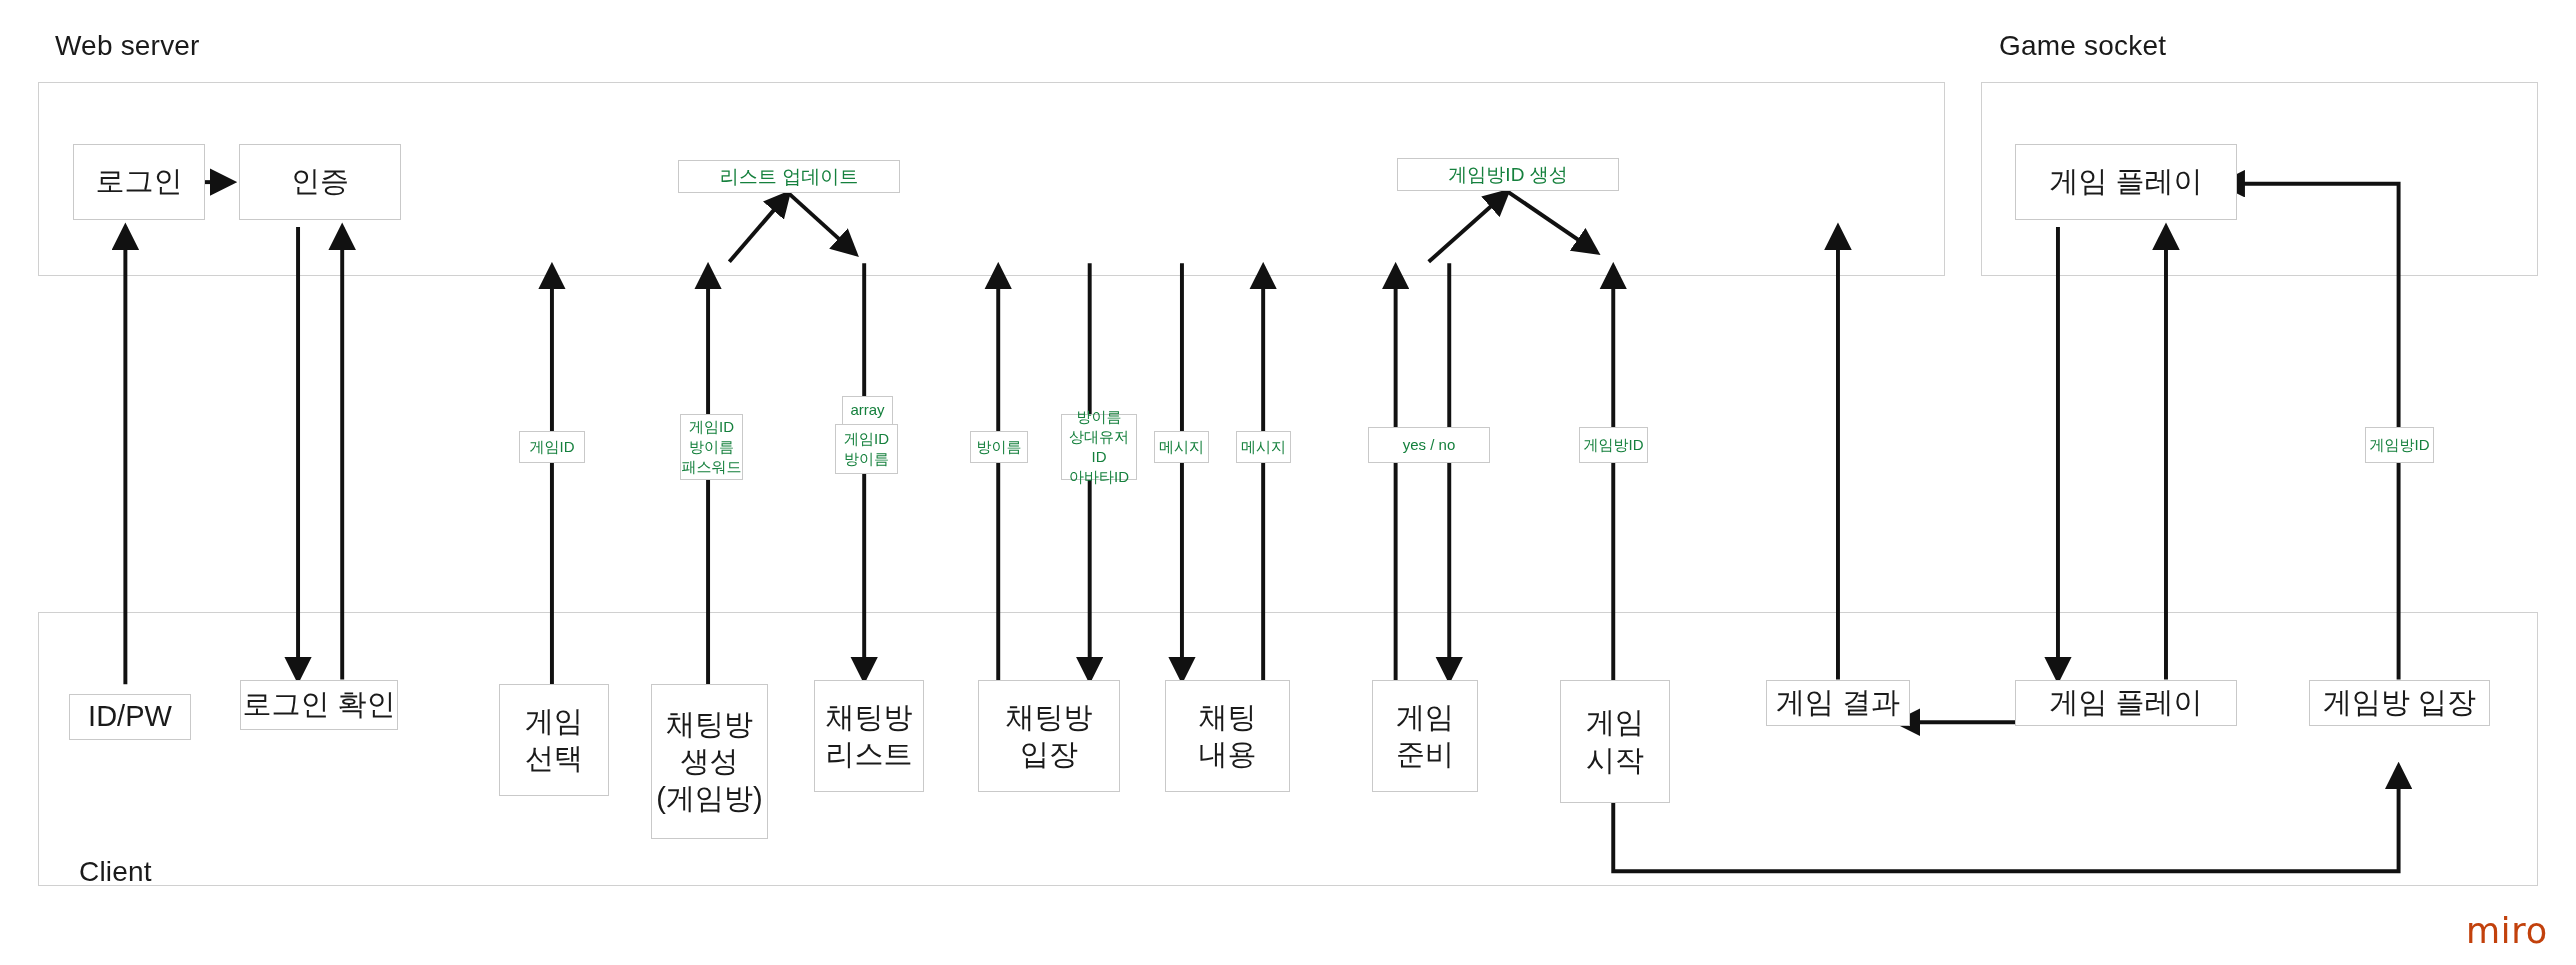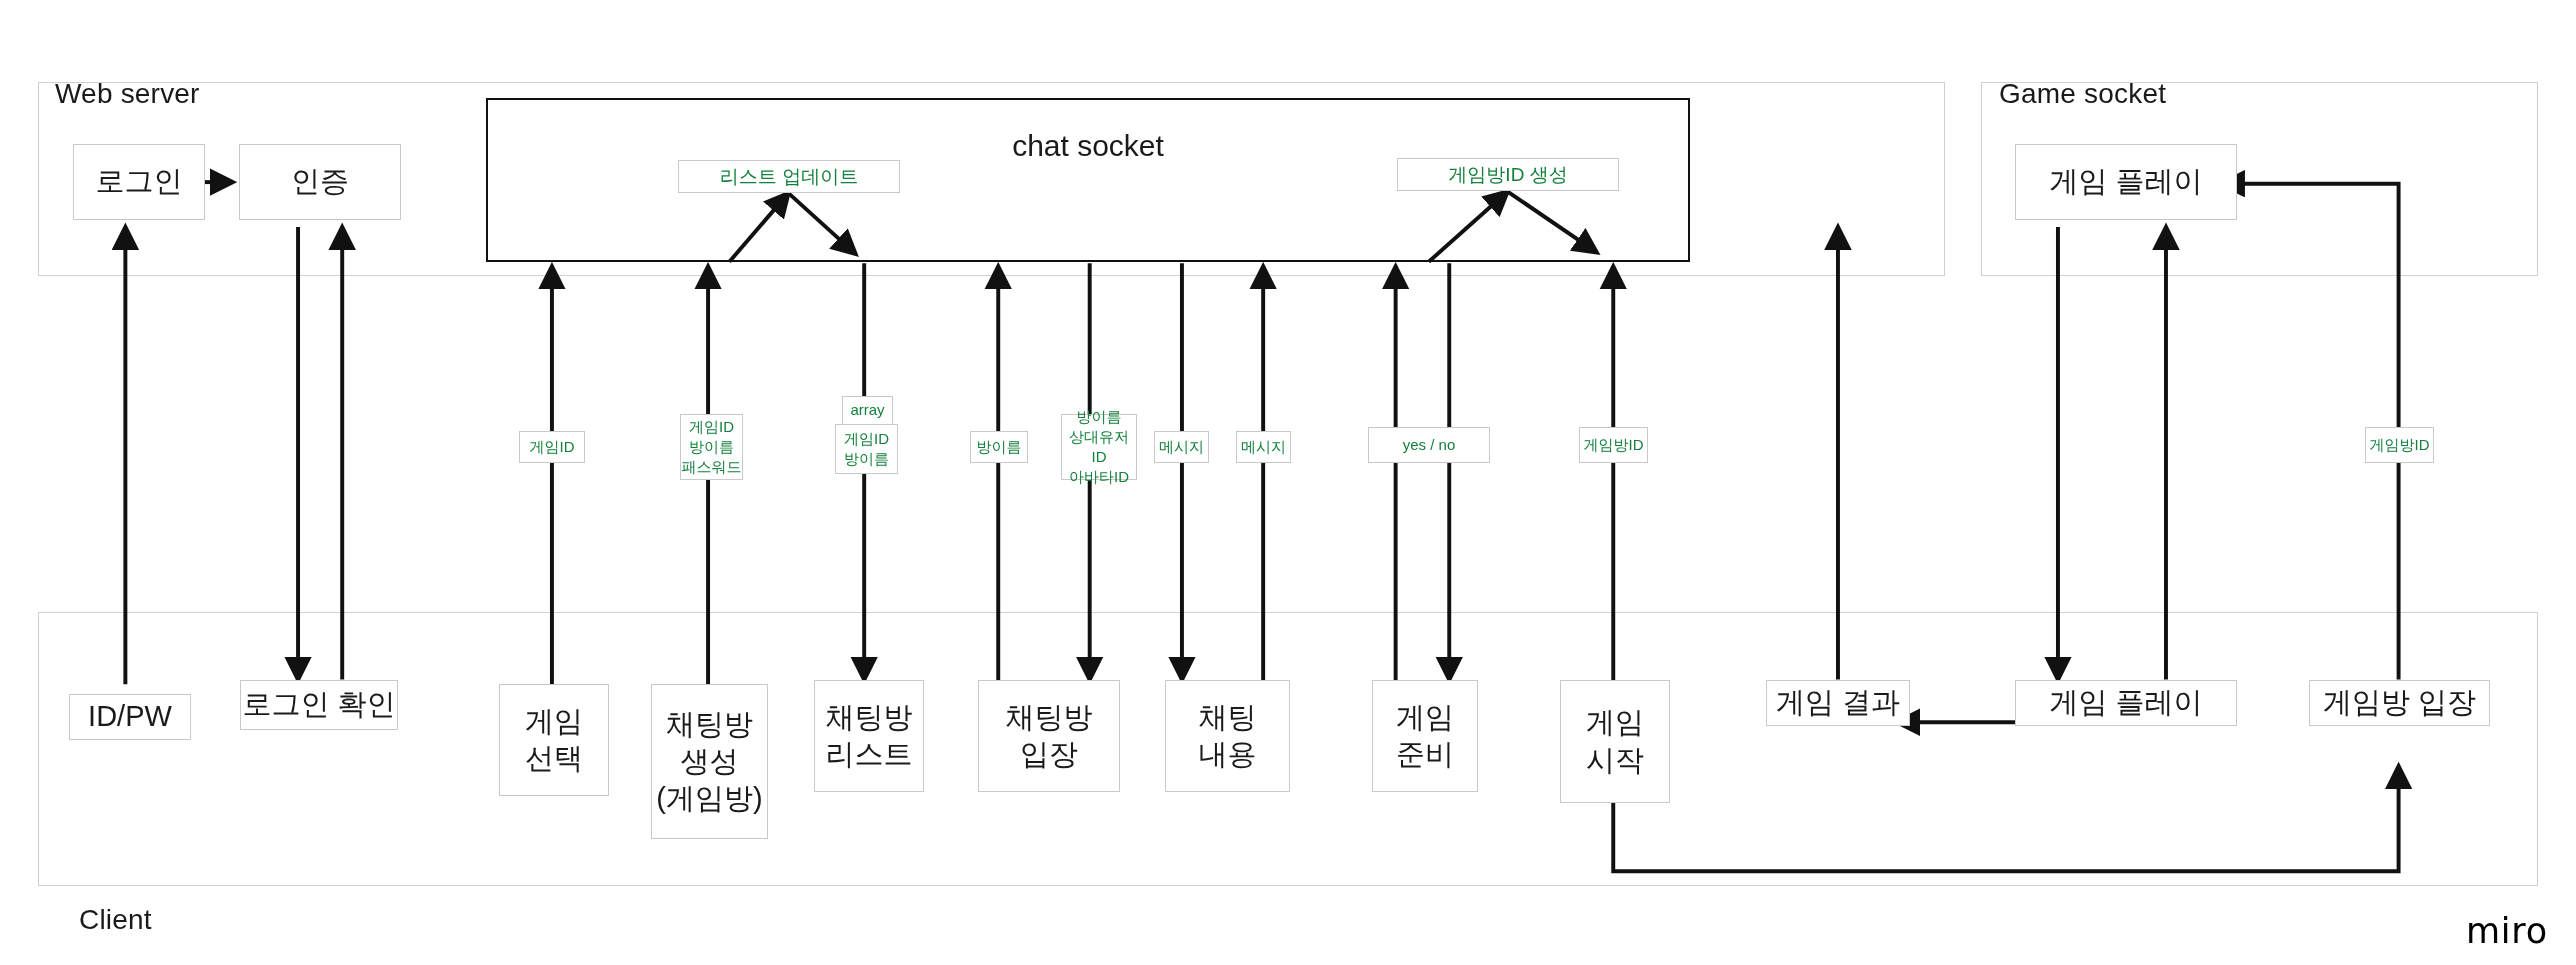--- a/index.html
+++ b/index.html
@@ -11,21 +11,20 @@
   #stage{position:absolute;left:0;top:0;width:2576px;height:965px;}
   svg.layer{position:absolute;left:0;top:0;width:2576px;height:965px;overflow:visible;}
 
   .panel{
     position:absolute;border:1.6px solid #d0d0d0;background:transparent;
     box-sizing:border-box;
   }
   .panel-title{
     position:absolute;font-size:28px;color:#1a1a1a;white-space:nowrap;
     letter-spacing:0.2px;
-    margin-top:48px;
   }
 
   .node{
     position:absolute;box-sizing:border-box;
     border:1.6px solid #c9c9c9;background:#ffffff;
     display:flex;align-items:center;justify-content:center;
     text-align:center;font-size:29px;line-height:1.28;color:#1a1a1a;
     white-space:pre-line;
   }
   .node.heavy{border:2.4px solid #111111;}
@@ -39,38 +38,37 @@
     border:1.3px solid #c9c9c9;background:#ffffff;
     display:flex;align-items:center;justify-content:center;
     text-align:center;line-height:1.35;color:#15803d;
     white-space:pre-line;font-size:16px;
   }
   .tag.big{font-size:19px;}
   .tag.tiny{font-size:15px;}
 
   .watermark{
     position:absolute;right:28px;bottom:14px;
-    font-size:35px;color:#000000;letter-spacing:0.8px;
+    font-size:35px;color:#c2410c;letter-spacing:0.8px;
     font-family:"DejaVu Sans",sans-serif;
   }
 </style>
 </head>
 <body>
 
 <div id="stage">
 
   <div class="panel" style="left:38px;top:82px;width:1907px;height:194px;"></div>
   <div class="panel" style="left:1981px;top:82px;width:557px;height:194px;"></div>
   <div class="panel" style="left:38px;top:612px;width:2500px;height:274px;"></div>
 
   <div class="panel-title" style="left:55px;top:30px;">Web server</div>
   <div class="panel-title" style="left:1999px;top:30px;">Game socket</div>
   <div class="panel-title" style="left:79px;top:856px;">Client</div>
 
-  <div class="node heavy socket-title" style="left:486px;top:98px;width:1204px;height:164px;">chat socket</div>
 
   <svg class="layer" viewBox="0 0 3267 1224" preserveAspectRatio="none">
     <defs>
       <marker id="ah" viewBox="0 0 12 12" refX="10" refY="6" markerWidth="7" markerHeight="7" orient="auto-start-reverse">
         <path d="M0,0 L12,6 L0,12 z" fill="#111111"></path>
       </marker>
     </defs>
     <g stroke="#111111" stroke-width="5" fill="none">
 
       <line x1="260" y1="231" x2="295" y2="231" marker-end="url(#ah)"></line>

